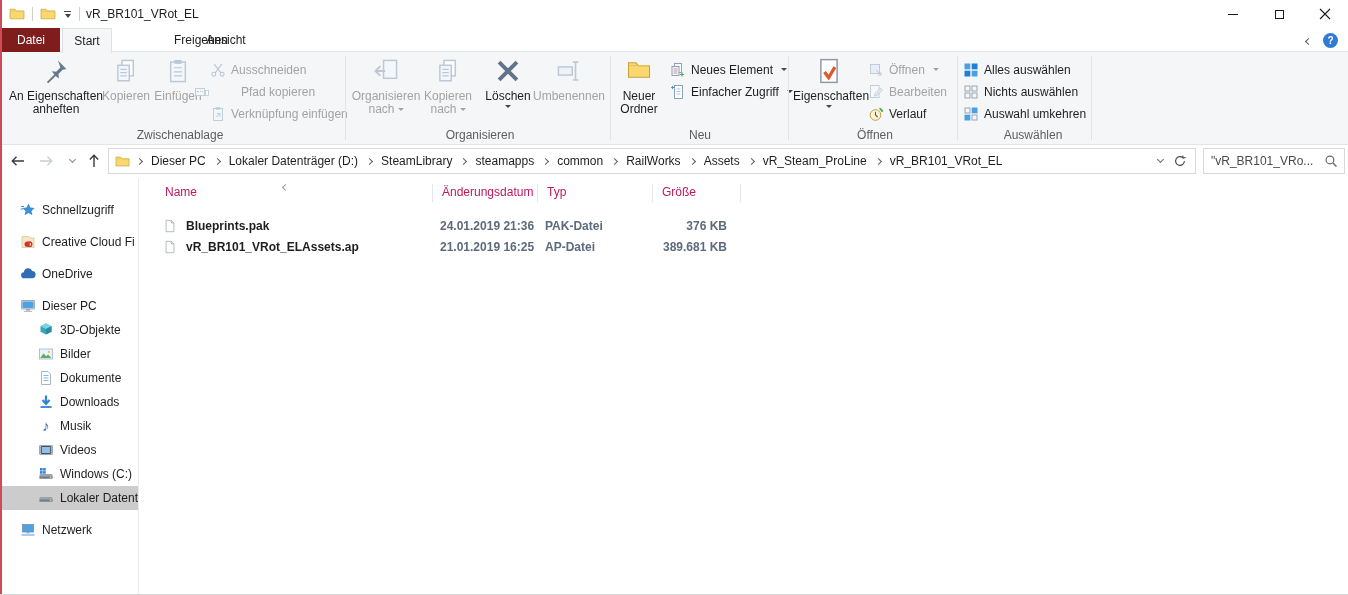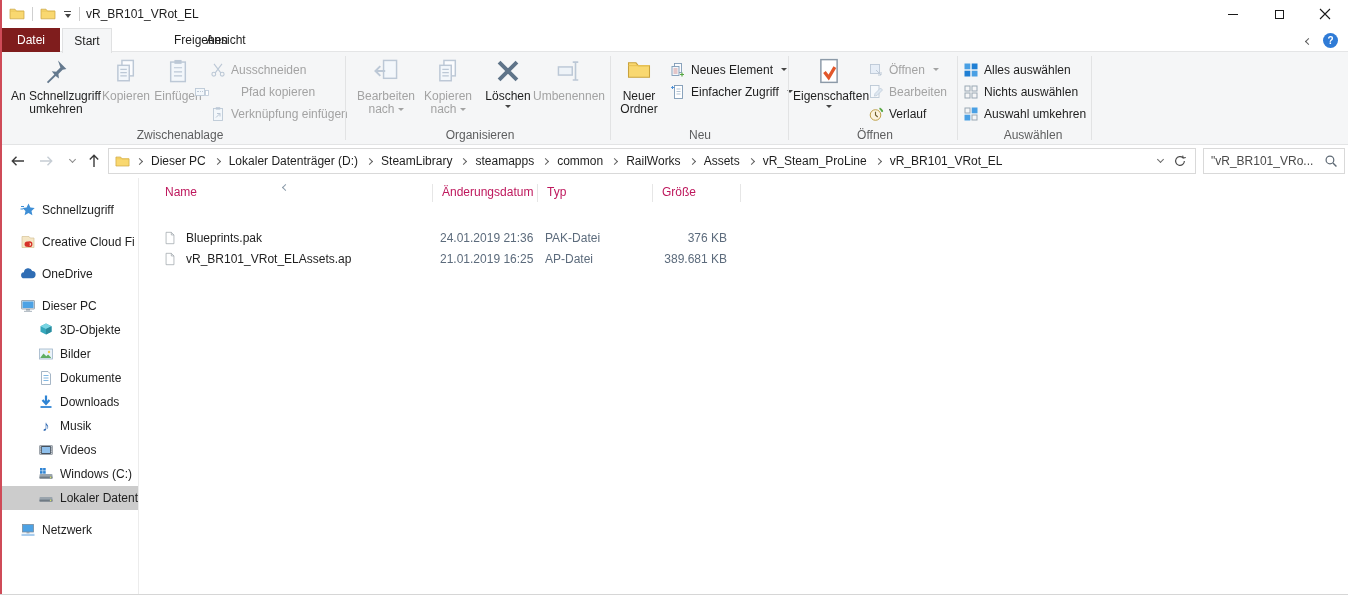--- a/index.html
+++ b/index.html
@@ -74,21 +74,21 @@
   .sb-gap { height:8px; }
   .note { font-size:15px; color:#2b66b0; line-height:14px; width:16px; text-align:center; }
 
   .cols-hdr { position:absolute; left:155px; top:4px; height:22px; width:585px; color:#be185d; }
   .cols-hdr .h { position:absolute; top:3px; }
   .hdr-sep { position:absolute; top:2px; height:18px; width:1px; background:#e6e6e6; }
   .sort-up { position:absolute; left:128px; top:-3px; }
   .sort-up .chev { border-color:#8a9aa9; }
 
   .frow { position:absolute; left:142px; width:600px; height:21px; }
-  .frow .cell { position:absolute; top:16px; height:21px; display:flex; align-items:center; }
+  .frow .cell { position:absolute; top:4px; height:21px; display:flex; align-items:center;font-weight:bold; }
   .c-icon { left:21px; }
   .c-name { left:44px; color:#1e1e1e; }
   .c-date { left:298px; color:#5c6b7c; }
   .c-type { left:403px; color:#5c6b7c; }
   .c-size { left:478px; width:107px; justify-content:flex-end; color:#5c6b7c; }
 </style>
 </head>
 <body>
 
 <svg width="0" height="0" style="position:absolute">
@@ -334,21 +334,21 @@
 </div>
 
 <div class="ribbon">
 
   <div class="rbig" style="left:8px;width:96px;">
     <div class="ic">
         <svg class="i24 icn-en">
           <use href="#sym-pin"></use>
         </svg>
       </div>
-    <span>An Schnellzugriff umkehren</span>
+    <span>An Eigenschaften anheften</span>
   </div>
   <div class="rbig dis" style="left:100px;width:52px;">
     <div class="ic">
         <svg class="i24 icn-dis">
           <use href="#sym-copy"></use>
         </svg>
       </div>
     <span>Kopieren</span>
   </div>
   <div class="rbig dis" style="left:152px;width:52px;">
@@ -379,21 +379,21 @@
   </div>
   <div class="rgroup-label" style="left:60px;width:240px;">Zwischenablage</div>
   <div class="rsep" style="left:345px;"></div>
 
   <div class="rbig dis" style="left:350px;width:72px;">
     <div class="ic">
         <svg class="i24 icn-dis">
           <use href="#sym-move"></use>
         </svg>
       </div>
-    <span>Bearbeiten nach</span><span class="dar"></span>
+    <span>Organisieren nach</span><span class="dar"></span>
   </div>
   <div class="rbig dis" style="left:417px;width:62px;">
     <div class="ic">
         <svg class="i24 icn-dis">
           <use href="#sym-copy"></use>
         </svg>
       </div>
     <span>Kopieren nach</span><span class="dar"></span>
   </div>
   <div class="rbig" style="left:480px;width:56px;">

